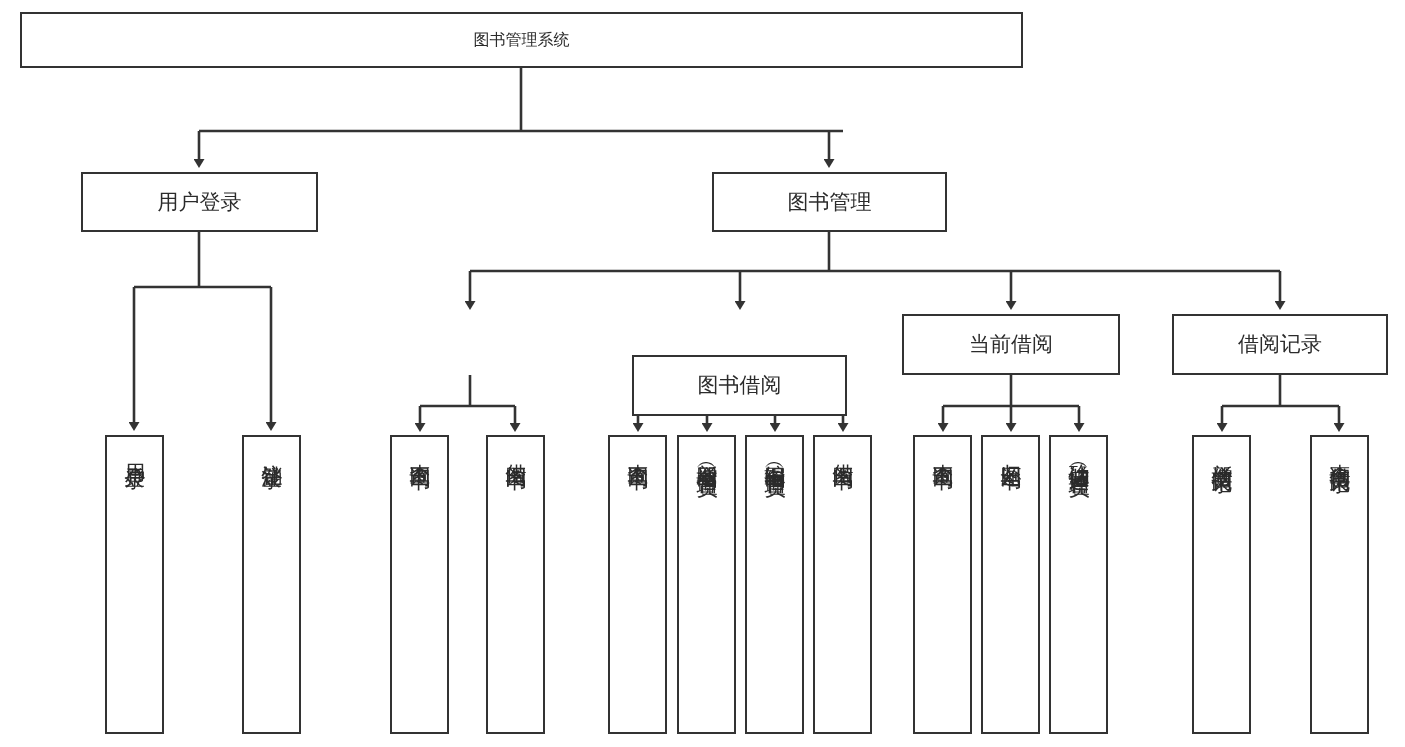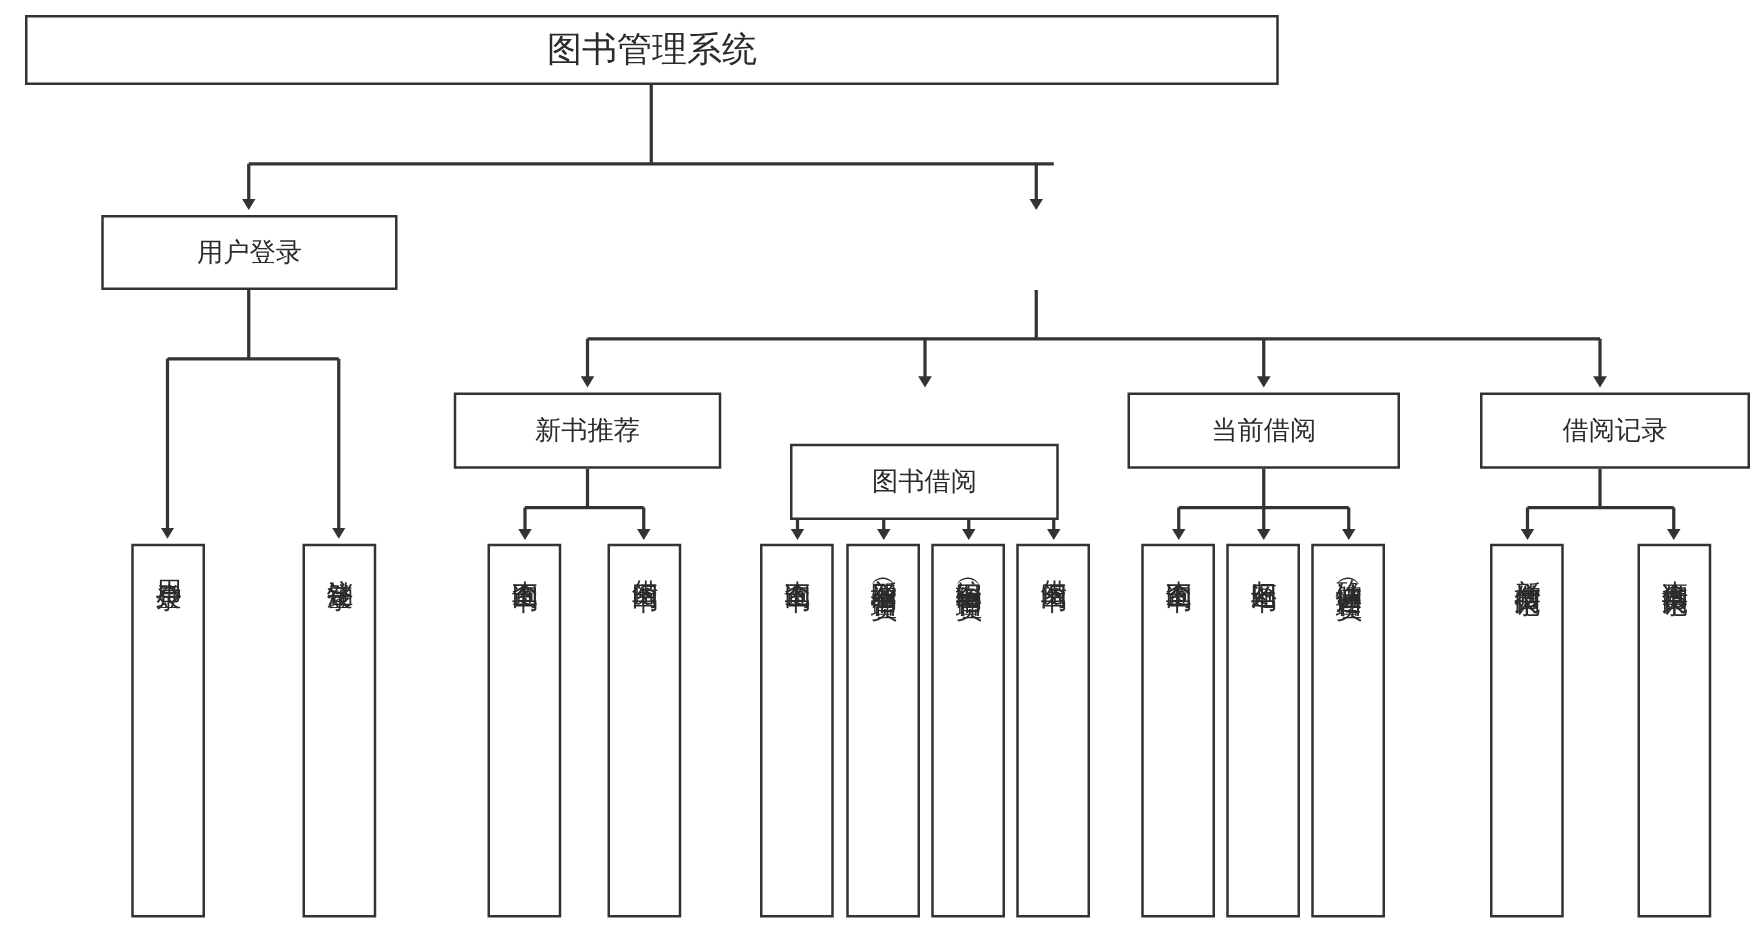--- a/index.html
+++ b/index.html
@@ -38,21 +38,21 @@
   .node-label {
     color: #2b2b2b;
     line-height: 1.18;
     text-align: center;
     white-space: nowrap;
   }
   .node.horizontal .node-label {
     font-size: 21px;
   }
   .node.root .node-label {
-    font-size: 28px;
+    font-size: 16px;
   }
   .node.vertical {
     align-items: flex-start;
     padding-top: 10px;
   }
   .node.vertical .node-label {
     writing-mode: vertical-rl;
     text-orientation: upright;
     font-size: 21px;
     letter-spacing: 2px;
@@ -126,34 +126,34 @@
   </svg>
 
   <div class="node root horizontal" style="left:20px; top:12px; width:1003px; height:56px;">
     <span class="node-label">图书管理系统</span>
   </div>
 
   <div class="node horizontal" style="left:81px; top:172px; width:237px; height:60px;">
     <span class="node-label">用户登录</span>
   </div>
 
-
-  <div class="node horizontal" style="left:363px; top:314px; width:214px; height:61px;">
-    <span class="node-label">新书推荐</span>
-  </div>
+  <div class="node horizontal" style="left:712px; top:172px; width:235px; height:60px;">
+    <span class="node-label">图书管理</span>
+  </div>
+
 
   <div class="node horizontal" style="left:632px; top:314px; width:215px; height:61px;margin-top:41px;">
     <span class="node-label">图书借阅</span>
   </div>
 
   <div class="node horizontal" style="left:902px; top:314px; width:218px; height:61px;">
     <span class="node-label">当前借阅</span>
   </div>
 
-  <div class="node horizontal" style="left:1172px; top:314px; width:216px; height:61px;margin-left:12px;">
+  <div class="node horizontal" style="left:1172px; top:314px; width:216px; height:61px;">
     <span class="node-label">借阅记录</span>
   </div>
 
   <div class="node vertical" style="left:105px; top:435px; width:59px; height:299px;">
     <span class="node-label">用户登录</span>
   </div>
 
   <div class="node vertical" style="left:242px; top:435px; width:59px; height:299px;">
     <span class="node-label">注销登录</span>
   </div>

